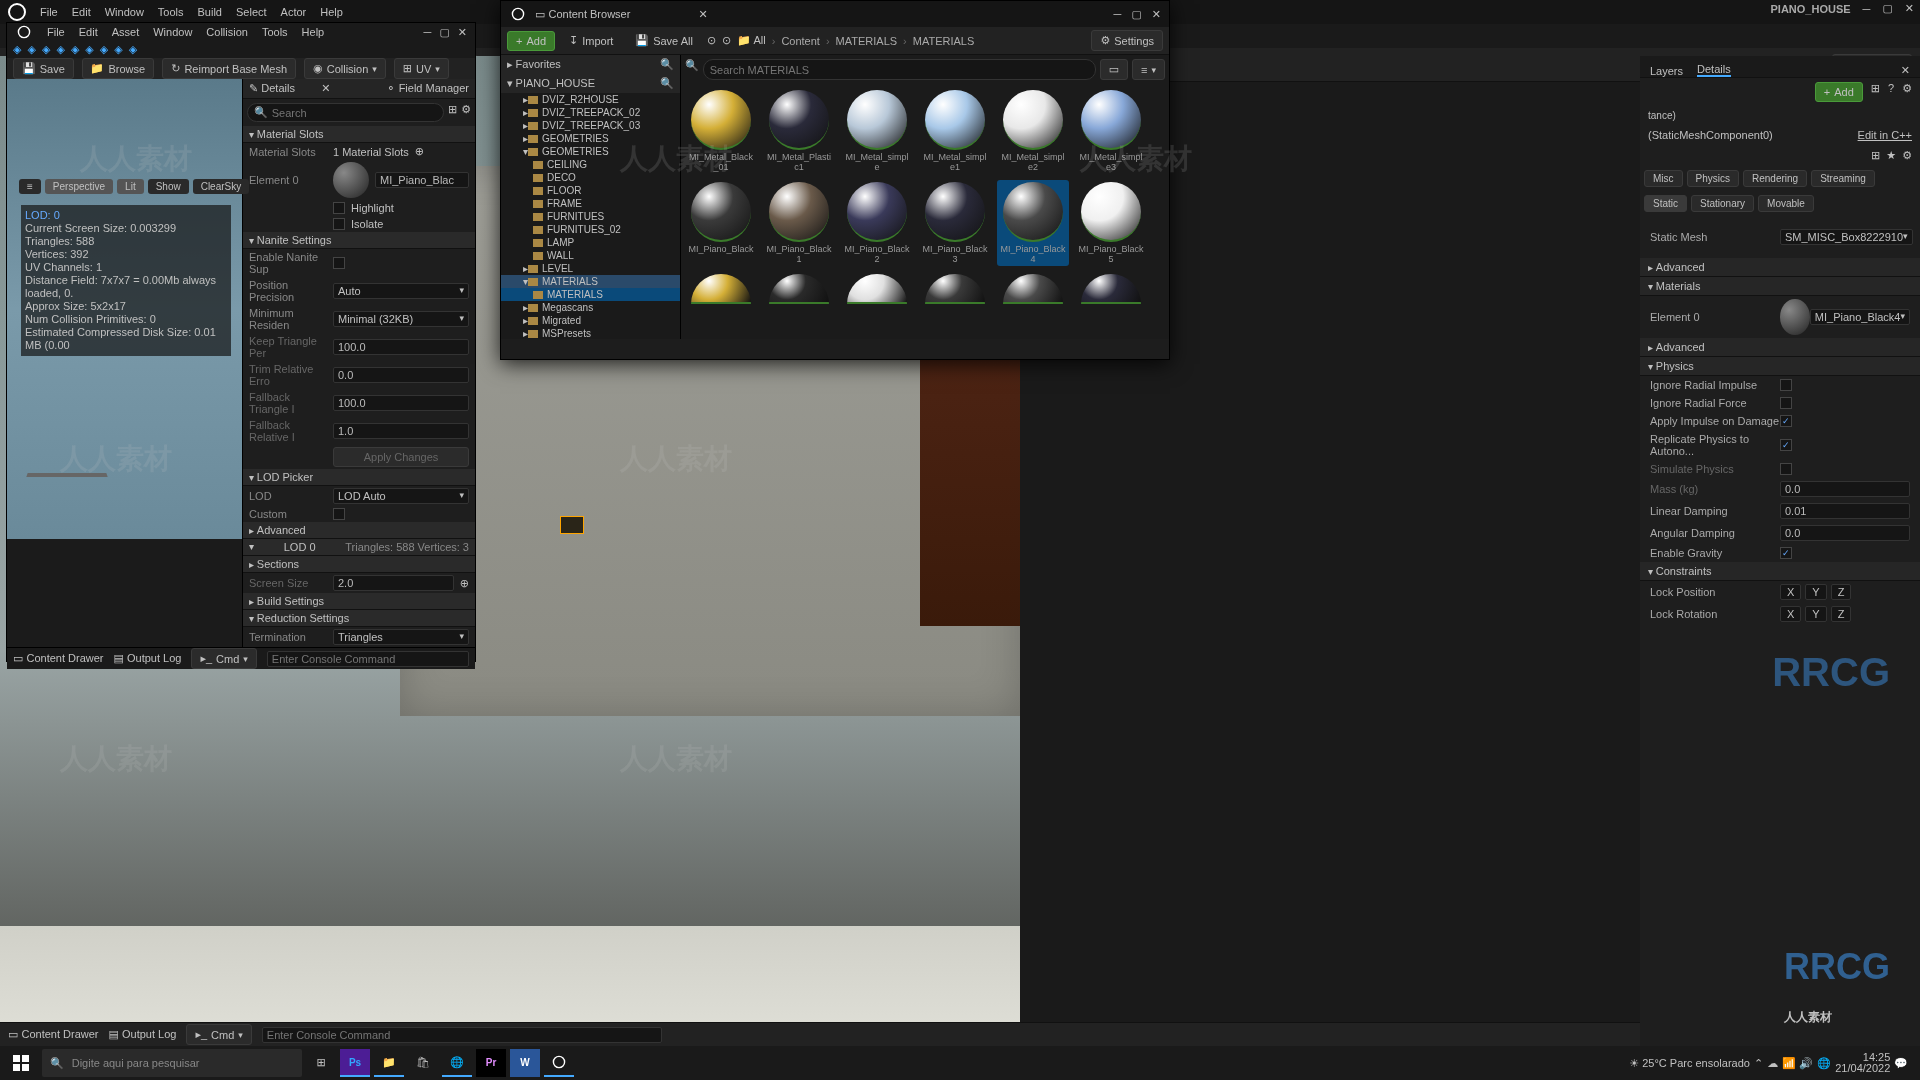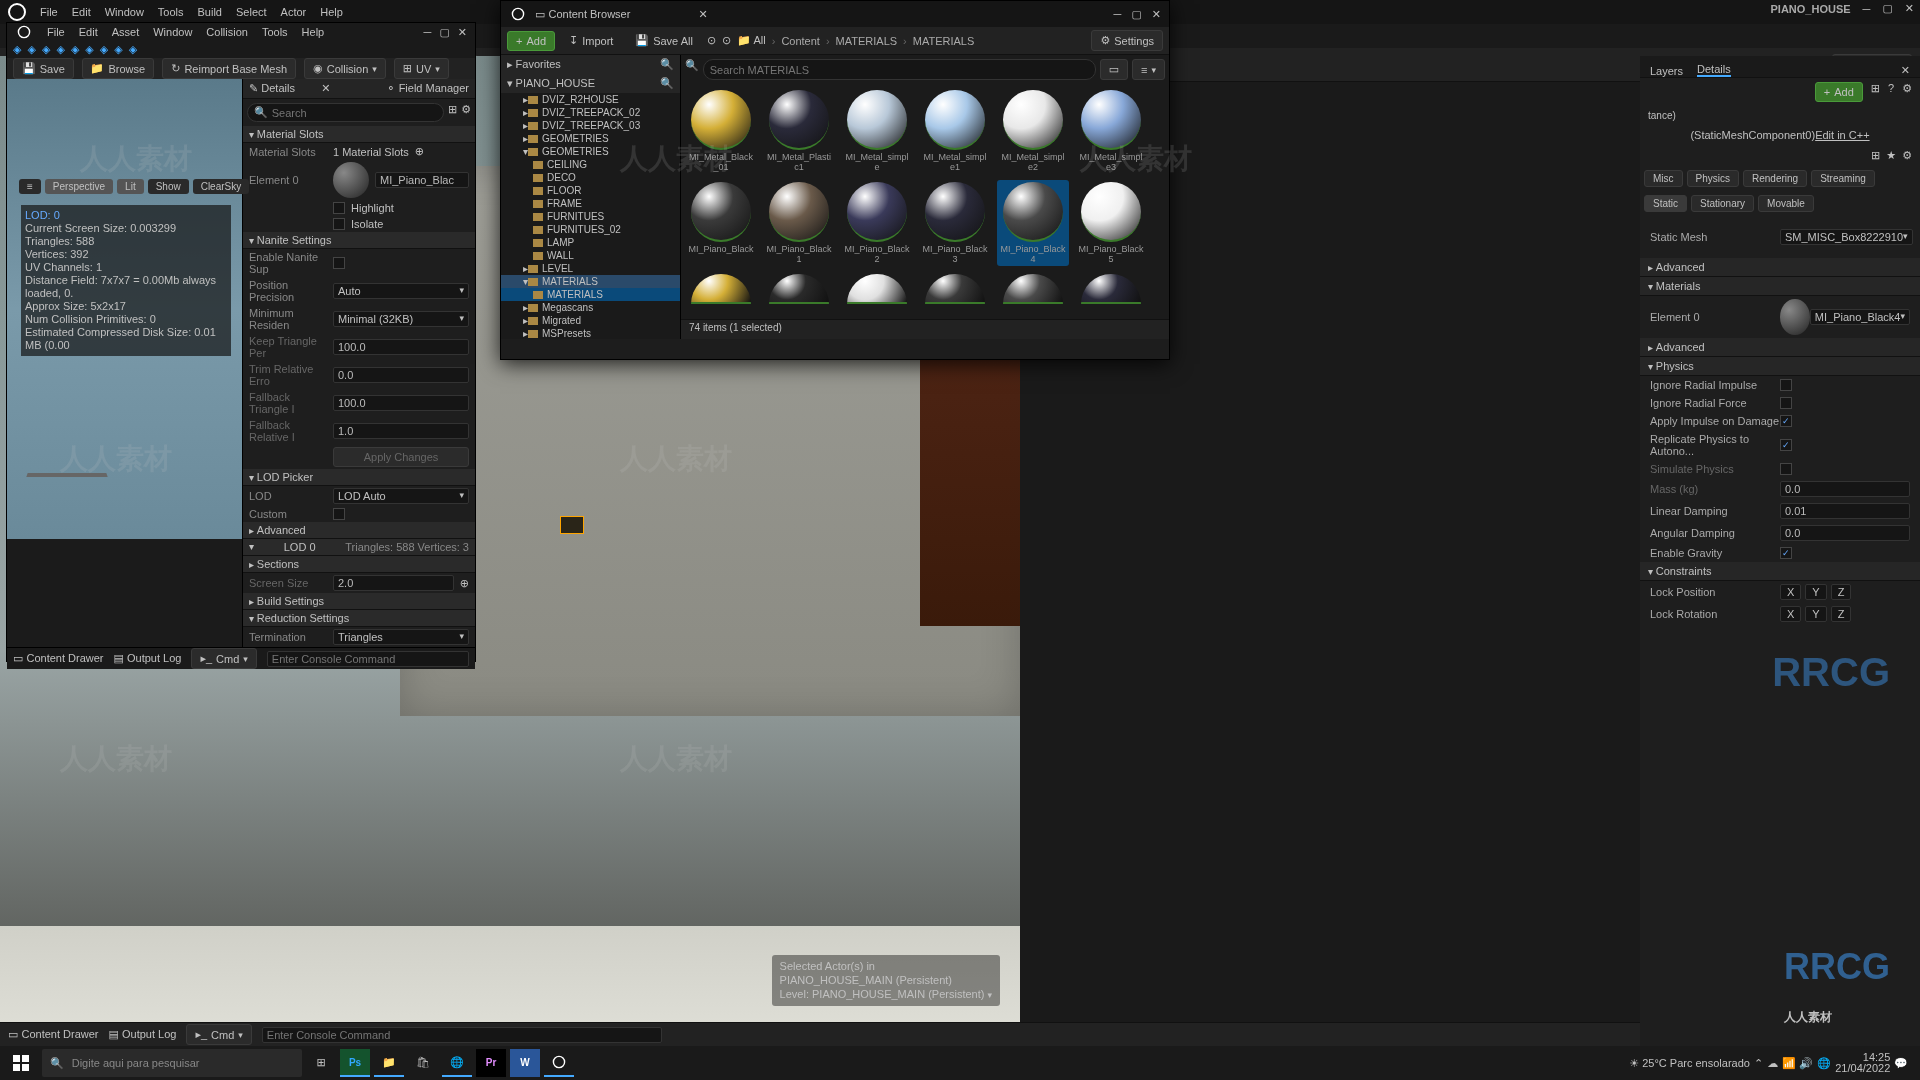--- a/index.html
+++ b/index.html
@@ -139,41 +139,36 @@
   <span style="margin-left:auto" class="btn">⚙ <span>Settings</span> <span class="chev">▾</span></span>
 </div>
 
 <div class="main">
 
   <div class="viewport">
     <div class="concrete-wall"></div>
     <div class="wood"></div>
     <div class="floor"></div>
     <div class="cube"></div>
-    <div class="selhud">
-      <div>Selected Actor(s) in</div>
-      <div>PIANO_HOUSE_MAIN (Persistent)</div>
-      <div><span>Level: PIANO_HOUSE_MAIN (Persistent)</span> <span class="chev">▾</span></div>
-    </div>
   </div>
 
   <div class="details">
     <div class="det-tabs">
       <span>Layers</span>
       <span style="border-bottom:2px solid #4af">Details</span>
       <span style="margin-left:auto">✕</span>
     </div>
     <div class="det-row" style="display:flex;justify-content:flex-end;gap:8px">
       <span class="btn green">+ <span>Add</span></span>
       <span>⊞</span>
       <span>?</span>
       <span>⚙</span>
     </div>
     <div class="det-row">tance)</div>
-    <div class="det-row" style="display:flex;justify-content:center">
+    <div class="det-row" style="display:flex;justify-content:space-between">
       <span>(StaticMeshComponent0)</span>
       <span style="text-decoration:underline">Edit in C++</span>
     </div>
     <div class="det-row" style="display:flex;justify-content:flex-end;gap:6px">
       <span>⊞</span>
       <span>★</span>
       <span>⚙</span>
     </div>
     <div class="pill-row">
       <span class="pill">Misc</span>
@@ -560,21 +555,20 @@
           <div class="asset">
             <div class="thumb" style="background:radial-gradient(circle at 30% 25%,#fff,#3a3a3a 40%,#111);height:30px;width:60px;border-radius:30px 30px 0 0"></div>
           </div>
           <div class="asset">
             <div class="thumb" style="background:radial-gradient(circle at 30% 25%,#fff,#4a4a4a 40%,#111);height:30px;width:60px;border-radius:30px 30px 0 0"></div>
           </div>
           <div class="asset">
             <div class="thumb" style="background:radial-gradient(circle at 30% 25%,#fff,#2a2a3a 40%,#111);height:30px;width:60px;border-radius:30px 30px 0 0"></div>
           </div>
         </div>
-      <div class="cb-status">74 items (1 selected)</div>
     </div>
   </div>
 </div>
 
 
 <div class="bottombar">
   <span>▭ <span>Content Drawer</span></span>
   <span>▤ <span>Output Log</span></span>
   <span class="btn">▸_ <span>Cmd</span> <span class="chev">▾</span></span>
   <input class="inp" style="flex: 0 0 400px;" placeholder="Enter Console Command">
@@ -587,21 +581,21 @@
   <span class="winbtn">
       <svg width="16" height="16">
         <rect width="7" height="7" fill="#fff"></rect>
         <rect x="9" width="7" height="7" fill="#fff"></rect>
         <rect y="9" width="7" height="7" fill="#fff"></rect>
         <rect x="9" y="9" width="7" height="7" fill="#fff"></rect>
       </svg>
     </span>
   <span class="searchbox">🔍 <span style="color:#888">Digite aqui para pesquisar</span></span>
   <span class="taskicon">⊞</span>
-  <span class="taskicon active" style="background:#14532d;color:#31a8ff;font-weight:bold;font-size:10px">Ps</span>
+  <span class="taskicon active" style="background:#4c1d95;color:#31a8ff;font-weight:bold;font-size:10px">Ps</span>
   <span class="taskicon active">📁</span>
   <span class="taskicon">🛍</span>
   <span class="taskicon active">🌐</span>
   <span class="taskicon" style="background:#000000;color:#e38eff;font-weight:bold;font-size:10px">Pr</span>
   <span class="taskicon" style="background:#2a5699;color:#fff;font-weight:bold;font-size:10px">W</span>
   <span class="taskicon active">
       <span class="ue-logo" style="transform:scale(.7)"></span>
     </span>
   <div class="tray">
     <span>☀ <span>25°C  Parc ensolarado</span></span>

